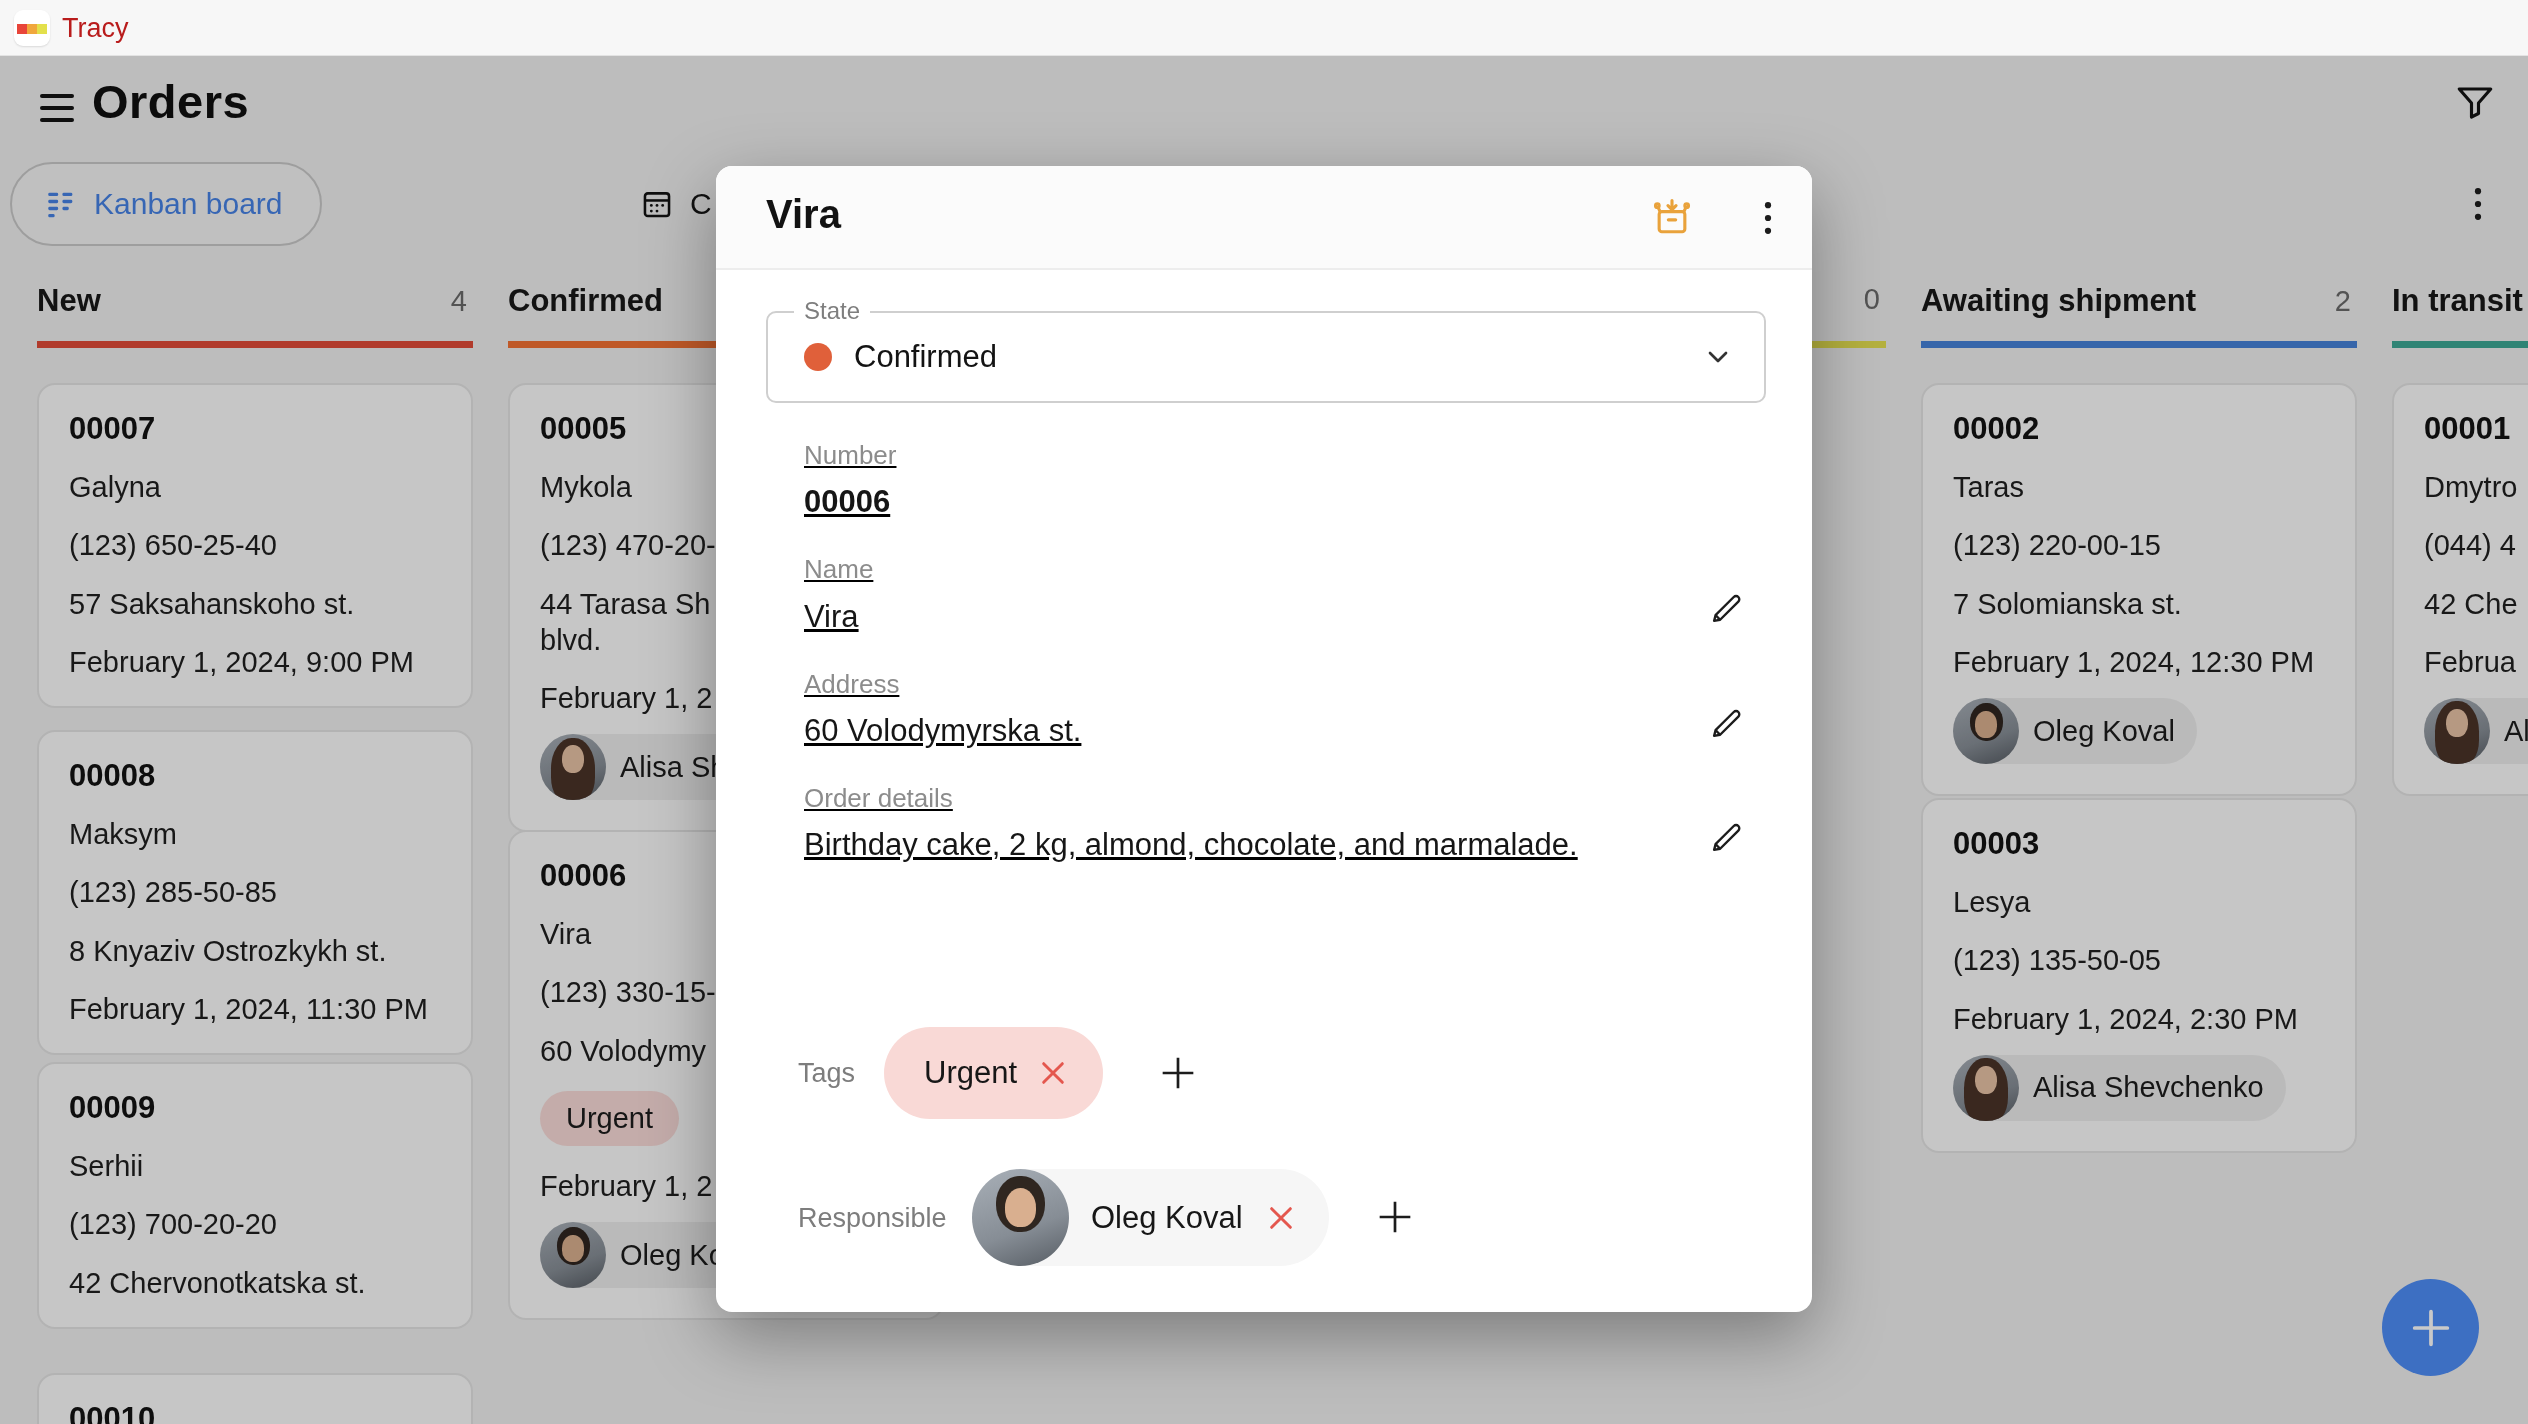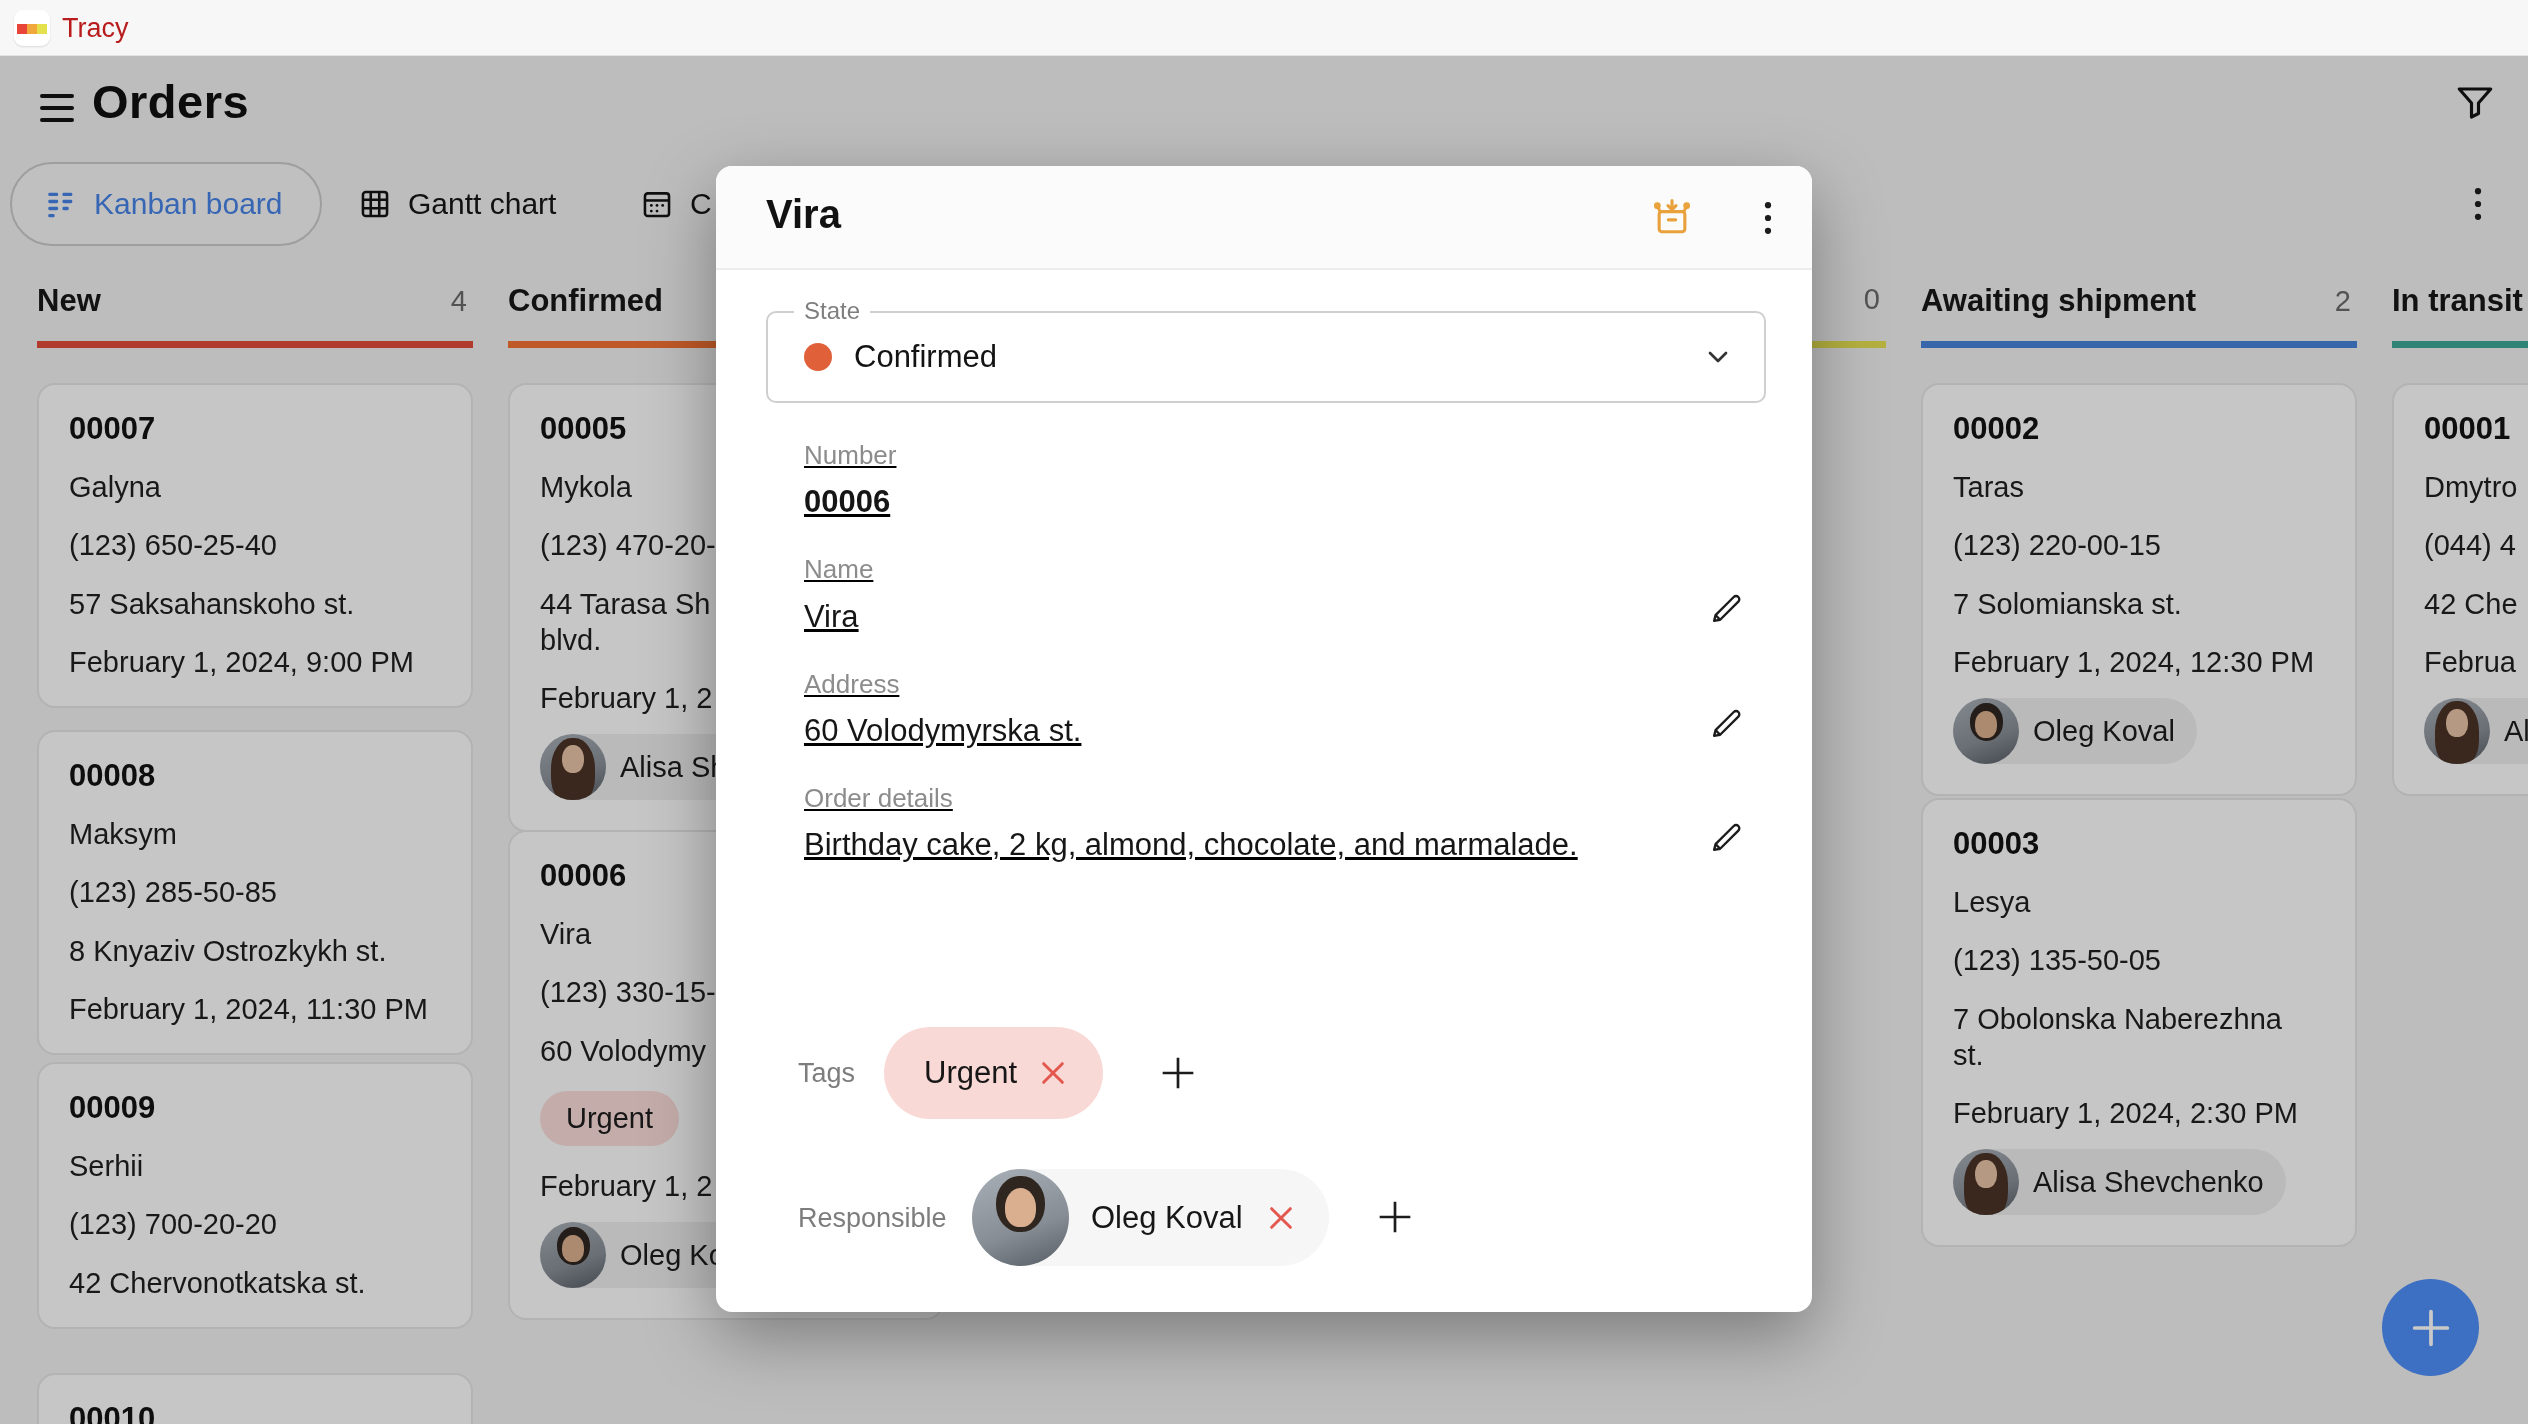--- a/index.html
+++ b/index.html
@@ -144,27 +144,20 @@
     <svg viewBox="0 0 24 24" fill="#4682e5">
         <rect x="3" y="4" width="7" height="2.4" rx="1"></rect>
         <rect x="3" y="9" width="7" height="2.4" rx="1"></rect>
         <rect x="3" y="14" width="7" height="2.4" rx="1"></rect>
         <rect x="3" y="19" width="4.5" height="2.4" rx="1"></rect>
         <rect x="13" y="4" width="7" height="2.4" rx="1"></rect>
         <rect x="13" y="9" width="7" height="2.4" rx="1"></rect>
         <rect x="13" y="14" width="4.5" height="2.4" rx="1"></rect>
       </svg>
     <span class="tlabel">Kanban board</span>
-  </div>
-  <div class="tab" style="left:358px">
-    <svg viewBox="0 0 24 24" fill="none" stroke="#141414" stroke-width="1.8">
-        <rect x="3.5" y="3.5" width="17" height="17" rx="2"></rect>
-        <path d="M3.5 9h17M3.5 15h17M9 3.5v17M15 3.5v17"></path>
-      </svg>
-    <span class="tlabel">Gantt chart</span>
   </div>
   <div class="tab" style="left:640px">
     <svg viewBox="0 0 24 24" fill="none" stroke="#141414" stroke-width="1.8">
         <rect x="3.5" y="4.5" width="17" height="16" rx="2"></rect>
         <path d="M3.5 9.5h17"></path>
         <circle cx="8" cy="13" r="1" fill="#141414" stroke="none"></circle>
         <circle cx="12" cy="13" r="1" fill="#141414" stroke="none"></circle>
         <circle cx="16" cy="13" r="1" fill="#141414" stroke="none"></circle>
         <circle cx="8" cy="17" r="1" fill="#141414" stroke="none"></circle>
         <circle cx="12" cy="17" r="1" fill="#141414" stroke="none"></circle>
@@ -277,22 +270,20 @@
       <div class="card-line">February 1, 2024, 12:30 PM</div>
       <div class="resp">
         <span class="avatar avatar--m"></span>
         <span class="rname">Oleg Koval</span>
       </div>
     </div>
     <div class="card" style="top:798px">
       <div class="card-num">00003</div>
       <div class="card-line">Lesya</div>
       <div class="card-line">(123) 135-50-05</div>
-      <div class="card-line">7 Obolonska Naberezhna
-st.</div>
       <div class="card-line">February 1, 2024, 2:30 PM</div>
       <div class="resp">
         <span class="avatar avatar--f"></span>
         <span class="rname">Alisa Shevchenko</span>
       </div>
     </div>
   </div>
 
   <div class="col" style="left:2392px">
     <div class="col-head">

